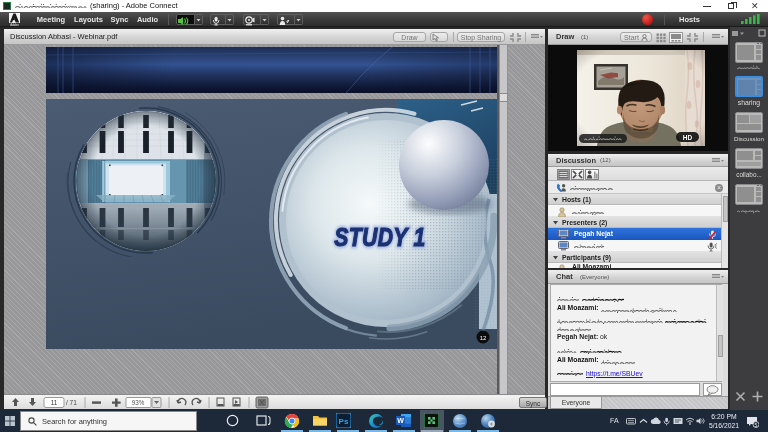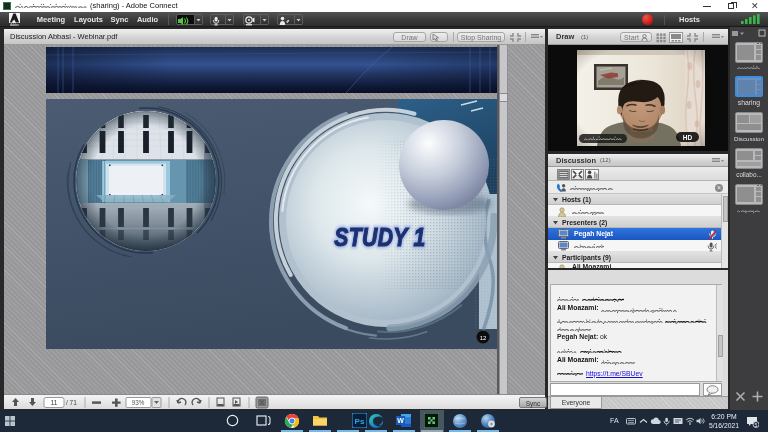--- a/index.html
+++ b/index.html
@@ -605,20 +605,31 @@
           <path d="M1.5,10 q0,-4.4 3.5,-4.4 q3.5,0 3.5,4.4 Z" fill="#d8c49a" stroke="#8a7a50" stroke-width="0.5"></path>
         </svg>
       </div>
       <div class="abs" style="left:24px;top:0px;font-size:6.8px;font-weight:bold;color:#222;">Ali Moazami</div>
     </div>
     <div class="abs" style="left:173px;top:40px;width:7px;height:74px;background:#e4e4e4;border-left:1px solid #bbb;">
       <div class="abs" style="left:0.5px;top:2px;width:5px;height:26px;background:#c4c4c4;border:1px solid #a0a0a0;"></div>
     </div>
   </div>
 <div class="abs" style="left:548px;top:270px;width:180px;height:139px;background:#dcdcdc;">
+    <div class="abs podhdr" style="left:0;top:0;width:180px;height:14px;">
+      <div class="abs" style="left:8px;top:0;height:14px;line-height:14px;font-size:7.5px;font-weight:bold;color:#333;">Chat</div>
+      <div class="abs" style="left:32px;top:0;height:14px;line-height:14px;font-size:6px;color:#555;">(Everyone)</div>
+      <div class="abs" style="left:164px;top:4px;">
+        <svg width="12" height="7">
+          <rect y="0" width="8" height="1.4" fill="#888"></rect>
+          <rect y="2.6" width="8" height="1.4" fill="#888"></rect>
+          <path d="M9,2 l3,0 l-1.5,2 Z" fill="#888"></path>
+        </svg>
+      </div>
+    </div>
     <div class="abs" style="left:2px;top:14px;width:172px;height:98px;background:#f2f2f2;border:1px solid #aaa;">
       <div class="abs" style="left:6px;top:10px;line-height:0;"><svg class="sq" width="22" height="8" viewBox="0 0 22 8">
           <path d="M0.5,5.2q1.8,-1.4 3.7,0q1.9,-1.2 3.8,0q1.6,-0.9 3.2,0m1.6,0q1.7,-1.2 3.4,0q1.7,-1.5 3.4,0q1.5,-0.8 3.0,0" fill="none" stroke="#1c1c1c" stroke-width="0.8" stroke-linecap="round"></path>
           <circle cx="2.5" cy="2.6" r="0.5" fill="#1c1c1c"></circle>
           <circle cx="15.4" cy="2.6" r="0.5" fill="#1c1c1c"></circle>
         </svg><span style="display:inline-block;width:3px"></span><svg class="sq" width="42" height="8" viewBox="0 0 42 8">
           <path d="M0.5,5.2q1.9,-1.3 3.9,0m1.3,0q1.4,-1.1 2.8,0q2.0,-1.2 3.9,0q2.0,-1.7 4.0,0q1.1,-0.8 2.3,0q1.5,-1.1 3.1,0m1.3,0q1.9,-1.1 3.7,0q1.9,-0.9 3.8,0q2.0,-1.7 4.0,0m1.3,0q1.8,-1.7 3.5,0q1.6,-1.7 3.2,0" fill="none" stroke="#111" stroke-width="1.05" stroke-linecap="round"></path>
           <circle cx="32.7" cy="6.5" r="0.5" fill="#111"></circle>
           <circle cx="35.8" cy="6.5" r="0.5" fill="#111"></circle>
           <circle cx="11.5" cy="2.9" r="0.5" fill="#111"></circle>
@@ -768,20 +779,27 @@
   </div>
 <div class="abs" style="left:0;top:410px;width:768px;height:22px;background:#1d2838;">
     <div class="abs" style="left:5px;top:6px;">
       <svg width="10" height="10">
         <rect width="4.6" height="4.6" fill="#b9c4cc"></rect>
         <rect x="5.4" width="4.6" height="4.6" fill="#b9c4cc"></rect>
         <rect y="5.4" width="4.6" height="4.6" fill="#b9c4cc"></rect>
         <rect x="5.4" y="5.4" width="4.6" height="4.6" fill="#b9c4cc"></rect>
       </svg>
     </div>
+    <div class="abs" style="left:20px;top:1px;width:177px;height:20px;background:#f6f6f6;border:1px solid #888;">
+      <svg width="9" height="9" style="position:absolute;left:7px;top:5px">
+        <circle cx="3.5" cy="3.5" r="2.6" fill="none" stroke="#444" stroke-width="1.1"></circle>
+        <path d="M5.6,5.6 L8.4,8.4" stroke="#444" stroke-width="1.1"></path>
+      </svg>
+      <div class="abs" style="left:21px;top:0;height:20px;line-height:20px;font-size:7.5px;color:#333;">Search for anything</div>
+    </div>
     <div class="abs" style="left:221px;top:0px;width:24px;height:22px;">
       <div class="abs" style="left:4px;top:3px;">
         <svg width="15" height="15">
           <circle cx="7.5" cy="7.5" r="5.2" fill="none" stroke="#e8eef2" stroke-width="1.2"></circle>
         </svg>
       </div>
     </div>
     <div class="abs" style="left:252px;top:0px;width:24px;height:22px;">
       <div class="abs" style="left:4px;top:3px;">
         <svg width="15" height="15">
@@ -802,21 +820,21 @@
       </div>
     </div>
     <div class="abs" style="left:308px;top:0px;width:24px;height:22px;">
       <div class="abs" style="left:4px;top:3px;">
         <svg width="16" height="14">
           <path d="M1,3 L6,3 L7.5,4.5 L15,4.5 L15,12.5 L1,12.5 Z" fill="#f6c23a"></path>
           <path d="M1,6 L15,6 L15,12.5 L1,12.5 Z" fill="#f9d468"></path>
         </svg>
       </div>
     </div>
-    <div class="abs" style="left:348px;top:0px;width:24px;height:22px;">
+    <div class="abs" style="left:332px;top:0px;width:24px;height:22px;">
       <div class="abs" style="left:4px;top:3px;">
         <svg width="15" height="15">
           <rect width="15" height="15" rx="2" fill="#0a1f33" stroke="#2fa3f7" stroke-width="1"></rect>
           <text x="7.5" y="11" text-anchor="middle" font-size="8" font-weight="bold" fill="#2fa3f7" font-family="Liberation Sans">Ps</text>
         </svg>
       </div>
     </div>
     <div class="abs" style="left:364px;top:0px;width:24px;height:22px;">
       <div class="abs" style="left:4px;top:3px;">
         <svg width="16" height="16">

